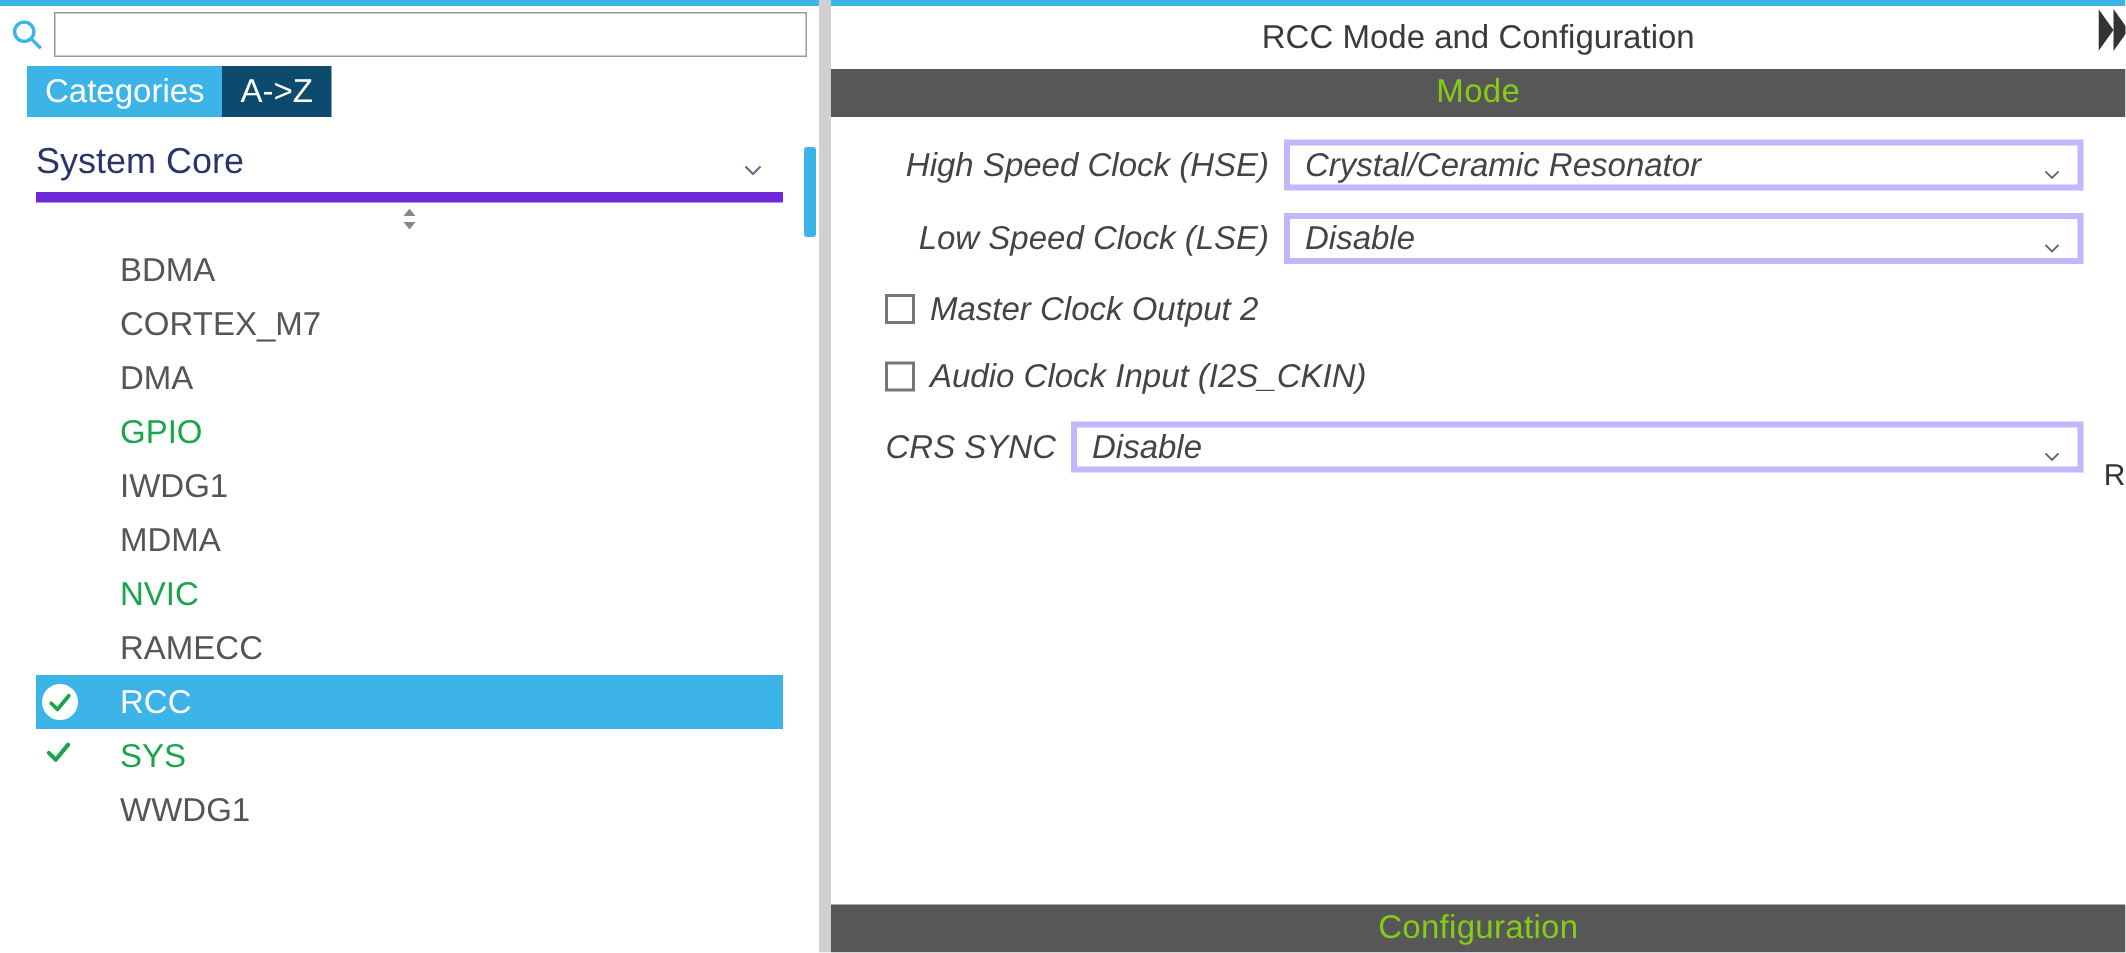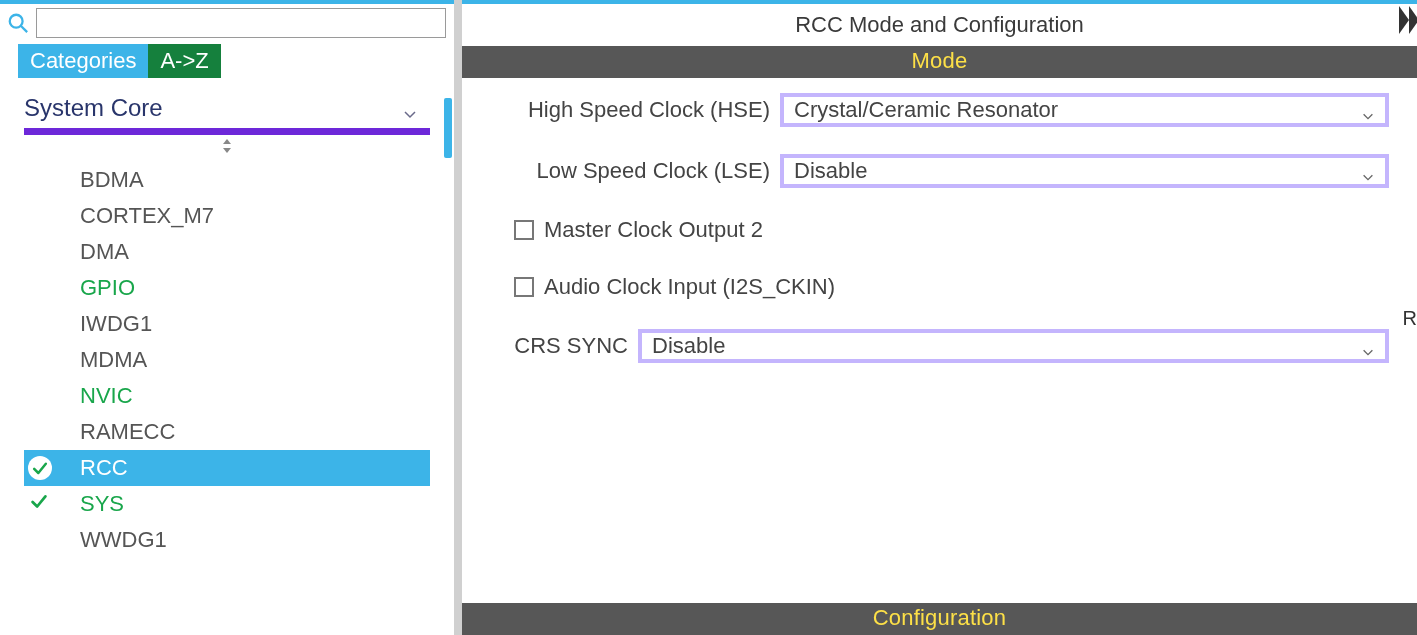--- a/index.html
+++ b/index.html
@@ -1,45 +1,45 @@
 <!DOCTYPE html>
 <html><head>
 <meta charset="utf-8">
 <style>
   * { box-sizing: border-box; margin: 0; padding: 0; }
   html, body { width: 1417px; height: 635px; font-family: "Segoe UI", Arial, sans-serif; font-size: 20px; color: #3a3a3a; background: #fff; overflow: hidden; }
   .root { display: flex; flex-direction: row; width: 100%; height: 100%; position: relative; }
   .topbar { position: absolute; top: 0; left: 0; right: 0; height: 4px; background: #3cb4e8; }
   
-  .lpanel { width: 462px; height: 100%; border-right: 8px solid #d0d0d0; display: flex; flex-direction: column; padding-top: 4px; position: relative; }
+  .lpanel { width: 554px; height: 100%; border-right: 8px solid #d0d0d0; display: flex; flex-direction: column; padding-top: 4px; position: relative; }
   .search-row { display: flex; align-items: center; padding: 4px 8px 6px 6px; gap: 6px; }
   .search-icon { width: 24px; height: 24px; color: #3cb4e8; display: flex; align-items: center; justify-content: center; }
   .search-input { flex: 1; height: 30px; border: 1px solid #9a9a9a; background: #fff; padding: 0 6px; }
   .tabs { display: flex; padding-left: 18px; }
   .tab { padding: 4px 12px; font-size: 22px; color: #fff; }
   .tab.categories { background: #3cb4e8; }
-  .tab.az { background: #15803d; }
+  .tab.az { background: #0c4a6e; }
   .scroll-indicator { position: absolute; top: 98px; right: 2px; width: 8px; height: 60px; background: #3cb4e8; border-radius: 2px; }
   .section { padding: 8px 24px 0 24px; }
   .section-header { display: flex; align-items: center; justify-content: space-between; padding: 8px 12px 6px 0; border-bottom: 7px solid #6d28d9; color: #29356b; font-size: 24px; cursor: pointer; }
   .chev { width: 16px; height: 16px; }
   .sort-centered { text-align: center; color: #888; font-size: 14px; padding-top: 4px; }
   .tree { padding: 6px 0 0 0; }
   .tree-item { display: flex; align-items: center; height: 36px; padding-left: 0; font-size: 22px; color: #555; cursor: pointer; }
   .tree-item .spacer { width: 56px; display: flex; align-items: center; justify-content: flex-start; padding-left: 4px; }
   .tree-item .label { }
   .tree-item.green .label { color: #19a64b; }
   .tree-item.selected { background: #3cb4e8; color: #fff; }
   .tree-item.selected .label { color: #fff; }
   .badge-ok { width: 24px; height: 24px; border-radius: 50%; background: #fff; display: flex; align-items: center; justify-content: center; }
   
   .rpanel { flex: 1; height: 100%; display: flex; flex-direction: column; padding-top: 4px; position: relative; }
   .rtitle { text-align: center; font-size: 22px; color: #3a3a3a; padding: 8px 0 8px 0; }
-  .bar { background: #575757; color: #fde047; text-align: center; font-size: 22px; padding: 2px 0 4px 0; letter-spacing: .2px; }
-  .mode-body { padding: 12px 28px 0 38px; display: flex; flex-direction: column; gap: 21px; flex: 1; }
+  .bar { background: #575757; color: #84cc16; text-align: center; font-size: 22px; padding: 2px 0 4px 0; letter-spacing: .2px; }
+  .mode-body { padding: 12px 28px 0 22px; display: flex; flex-direction: column; gap: 9px; flex: 1; font-style: italic; }
   .frow { display: flex; align-items: center; height: 40px; }
   .flabel { width: 280px; text-align: right; padding-right: 10px; font-size: 22px; color: #444; }
   .flabel.short { width: 138px; }
   .fselect { flex: 1; height: 34px; border: 4px solid #c4b5fd; background: #fff; display: flex; align-items: center; justify-content: space-between; padding: 0 10px; font-size: 22px; color: #444; cursor: pointer; }
   .fselect .caret { width: 14px; height: 14px; }
   .crow { display: flex; align-items: center; height: 36px; padding-left: 14px; gap: 10px; }
   .cbox { width: 20px; height: 20px; border: 2px solid #777; background: #fff; }
   .clabel { font-size: 22px; color: #444; }
   .config-spacer { flex: 1; }
   .collapse-handle { position: absolute; top: 6px; right: -2px; width: 20px; height: 28px; color: #333; }

